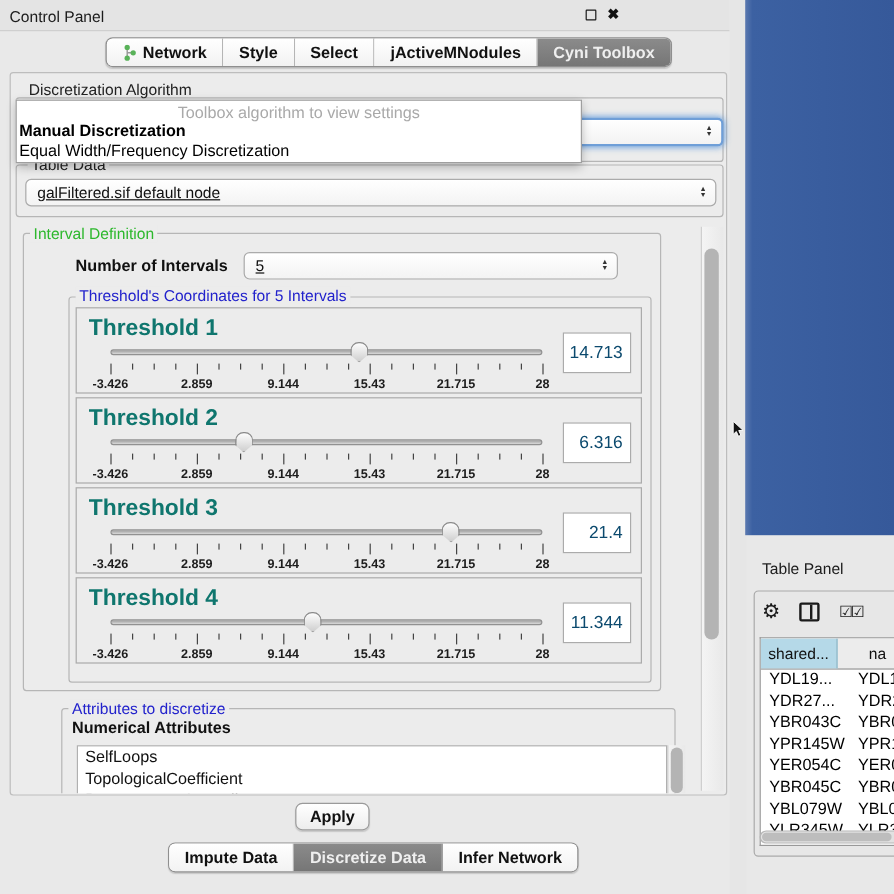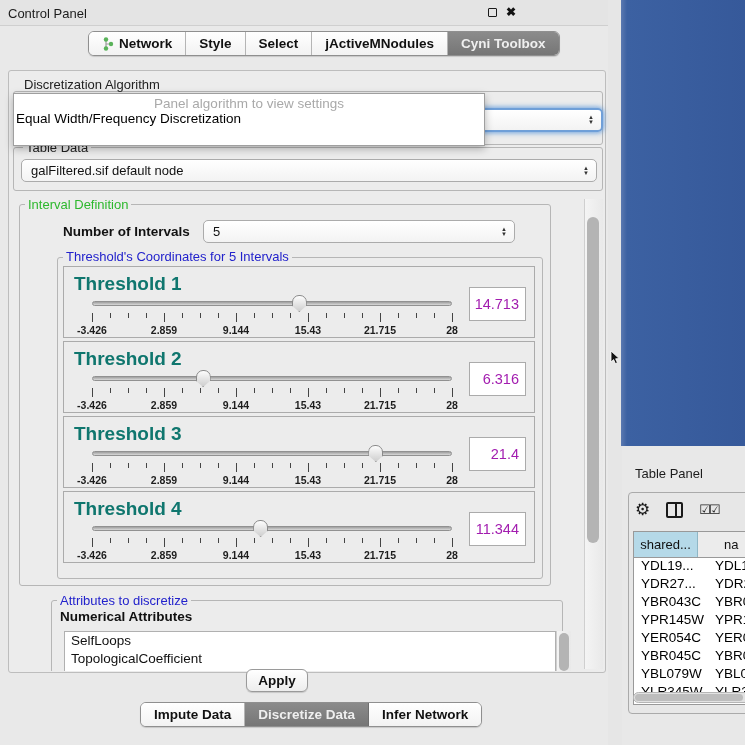--- a/index.html
+++ b/index.html
@@ -18,30 +18,30 @@
   
   .seg{display:flex;border:1px solid #8f8f8f;border-radius:6px;overflow:hidden;background:#fff;
     box-shadow:0 1px 1px rgba(0,0,0,.15);height:25px;}
   .seg .tab{padding:0 13px;font-size:13.5px;font-weight:bold;color:#111;display:flex;
     align-items:center;gap:5px;border-right:1px solid #b5b5b5;background:linear-gradient(#ffffff,#f2f2f2);white-space:nowrap;}
   .seg .tab:last-child{border-right:none;}
   .seg .tab.sel{background:linear-gradient(#8b8b8b,#767676);color:#efefef;border-right-color:#6e6e6e;}
   #cp-tabs{position:absolute;left:88px;top:31px;}
 
   
-  #cp-content{position:absolute;left:8px;top:70px;width:598px;height:603px;
+  #cp-content{position:absolute;left:8px;top:60px;width:598px;height:603px;
     background:#ececec;border:1px solid #bdbdbd;border-radius:3px;}
 
   .grouplab{position:absolute;font-size:13px;background:#ececec;padding:0 3px;z-index:2;}
   .groupbox{position:absolute;border:1px solid #b6b6b6;border-radius:3px;}
 
   
   .combo{position:absolute;background:linear-gradient(#ffffff,#f3f3f3);border:1px solid #ababab;
     border-radius:5px;height:23px;display:flex;align-items:center;box-shadow:inset 0 1px 0 #fff;}
-  .combo .ctext{flex:1;font-size:13px;color:#111;padding-left:9px;white-space:nowrap;overflow:hidden;}
+  .combo .ctext{flex:1;font-size:13px;color:#111;padding-left:9px;white-space:nowrap;overflow:hidden;text-decoration:underline;}
   .stepper{width:16px;display:flex;flex-direction:column;align-items:center;justify-content:center;
     line-height:5px;font-size:6px;color:#333;padding-right:4px;}
 
   
   #algo-popup{position:absolute;left:4px;top:22px;width:472px;height:53px;background:#fff;
     border:1px solid #9f9f9f;box-shadow:0 3px 8px rgba(0,0,0,.28);z-index:5;}
   #algo-popup .prompt{height:17px;text-align:center;color:#a9a9a9;font-size:13.5px;padding-top:2px;}
   #algo-popup .item{height:17px;font-size:13.5px;color:#000;padding-left:2px;white-space:nowrap;}
   #algo-popup .item.bold{font-weight:bold;}
 
@@ -55,21 +55,21 @@
   .th-track{position:absolute;left:0;top:8px;width:100%;height:5px;border-radius:3px;
     background:linear-gradient(#9e9e9e,#d9d9d9);border:1px solid #919191;}
   .th-thumb{position:absolute;top:2px;width:15px;height:17px;background:linear-gradient(#fdfdfd,#cfcfcf);
     border:1px solid #8a8a8a;border-radius:7px 7px 2px 2px;
     clip-path:polygon(0 0,100% 0,100% 62%,50% 100%,0 62%);}
   .th-ticks{position:absolute;left:0;top:20px;width:100%;height:9px;}
   .th-tick{position:absolute;top:0;width:1px;background:#444;}
   .th-ticklabels{position:absolute;left:0;top:31px;width:100%;height:12px;}
   .th-ticklabel{position:absolute;transform:translateX(-50%);font-size:10.5px;font-weight:bold;color:#1d1d1d;white-space:nowrap;}
   .th-value{position:absolute;right:8px;top:20px;width:57px;height:34px;background:#fff;
-    border:1px solid #ababab;font-size:14.5px;color:#a21caf;text-align:right;line-height:32px;padding-right:6px;}
+    border:1px solid #ababab;font-size:14.5px;color:#0c4a6e;text-align:right;line-height:32px;padding-right:6px;}
 
   
   #attr-list{position:absolute;left:12px;top:30px;width:492px;height:46px;background:#fff;
     border:1px solid #b0b0b0;overflow:hidden;}
   .attr-item{font-size:13.5px;color:#111;padding-left:6px;height:18px;line-height:18px;white-space:nowrap;}
   .vsb{position:absolute;background:linear-gradient(to right,#f4f4f4,#e9e9e9);border-left:1px solid #cfcfcf;}
   .vsb .thumbv{position:absolute;left:2px;border-radius:6px;background:#b4b4b4;}
 
   #apply-btn{position:absolute;left:246px;top:669px;width:62px;height:23px;background:linear-gradient(#ffffff,#ededed);
     border:1px solid #9a9a9a;border-radius:6px;font-size:13.5px;font-weight:bold;color:#111;
@@ -147,21 +147,22 @@
     <div class="groupbox" style="left:4px;top:20px;width:590px;height:54px;"></div>
     <div id="algo-combo-fragment" class="combo">
       <span class="ctext"></span>
       <span class="stepper">
           <span>▲</span>
           <span>▼</span>
         </span>
     </div>
 
     <div id="algo-popup">
-      <div class="prompt">Panel algorithm to view settings</div>
+      <div class="prompt">Toolbox algorithm to view settings</div>
+      <div class="item bold">Manual Discretization</div>
       <div class="item">Equal Width/Frequency Discretization</div>
     </div>
 
     <span class="grouplab" style="left:14px;top:69px;color:#222;">Table Data</span>
     <div class="groupbox" style="left:4px;top:76px;width:590px;height:44px;"></div>
     <div class="combo" style="left:12px;top:88px;width:576px;">
       <span class="ctext">galFiltered.sif default node</span>
       <span class="stepper">
           <span>▲</span>
           <span>▼</span>

